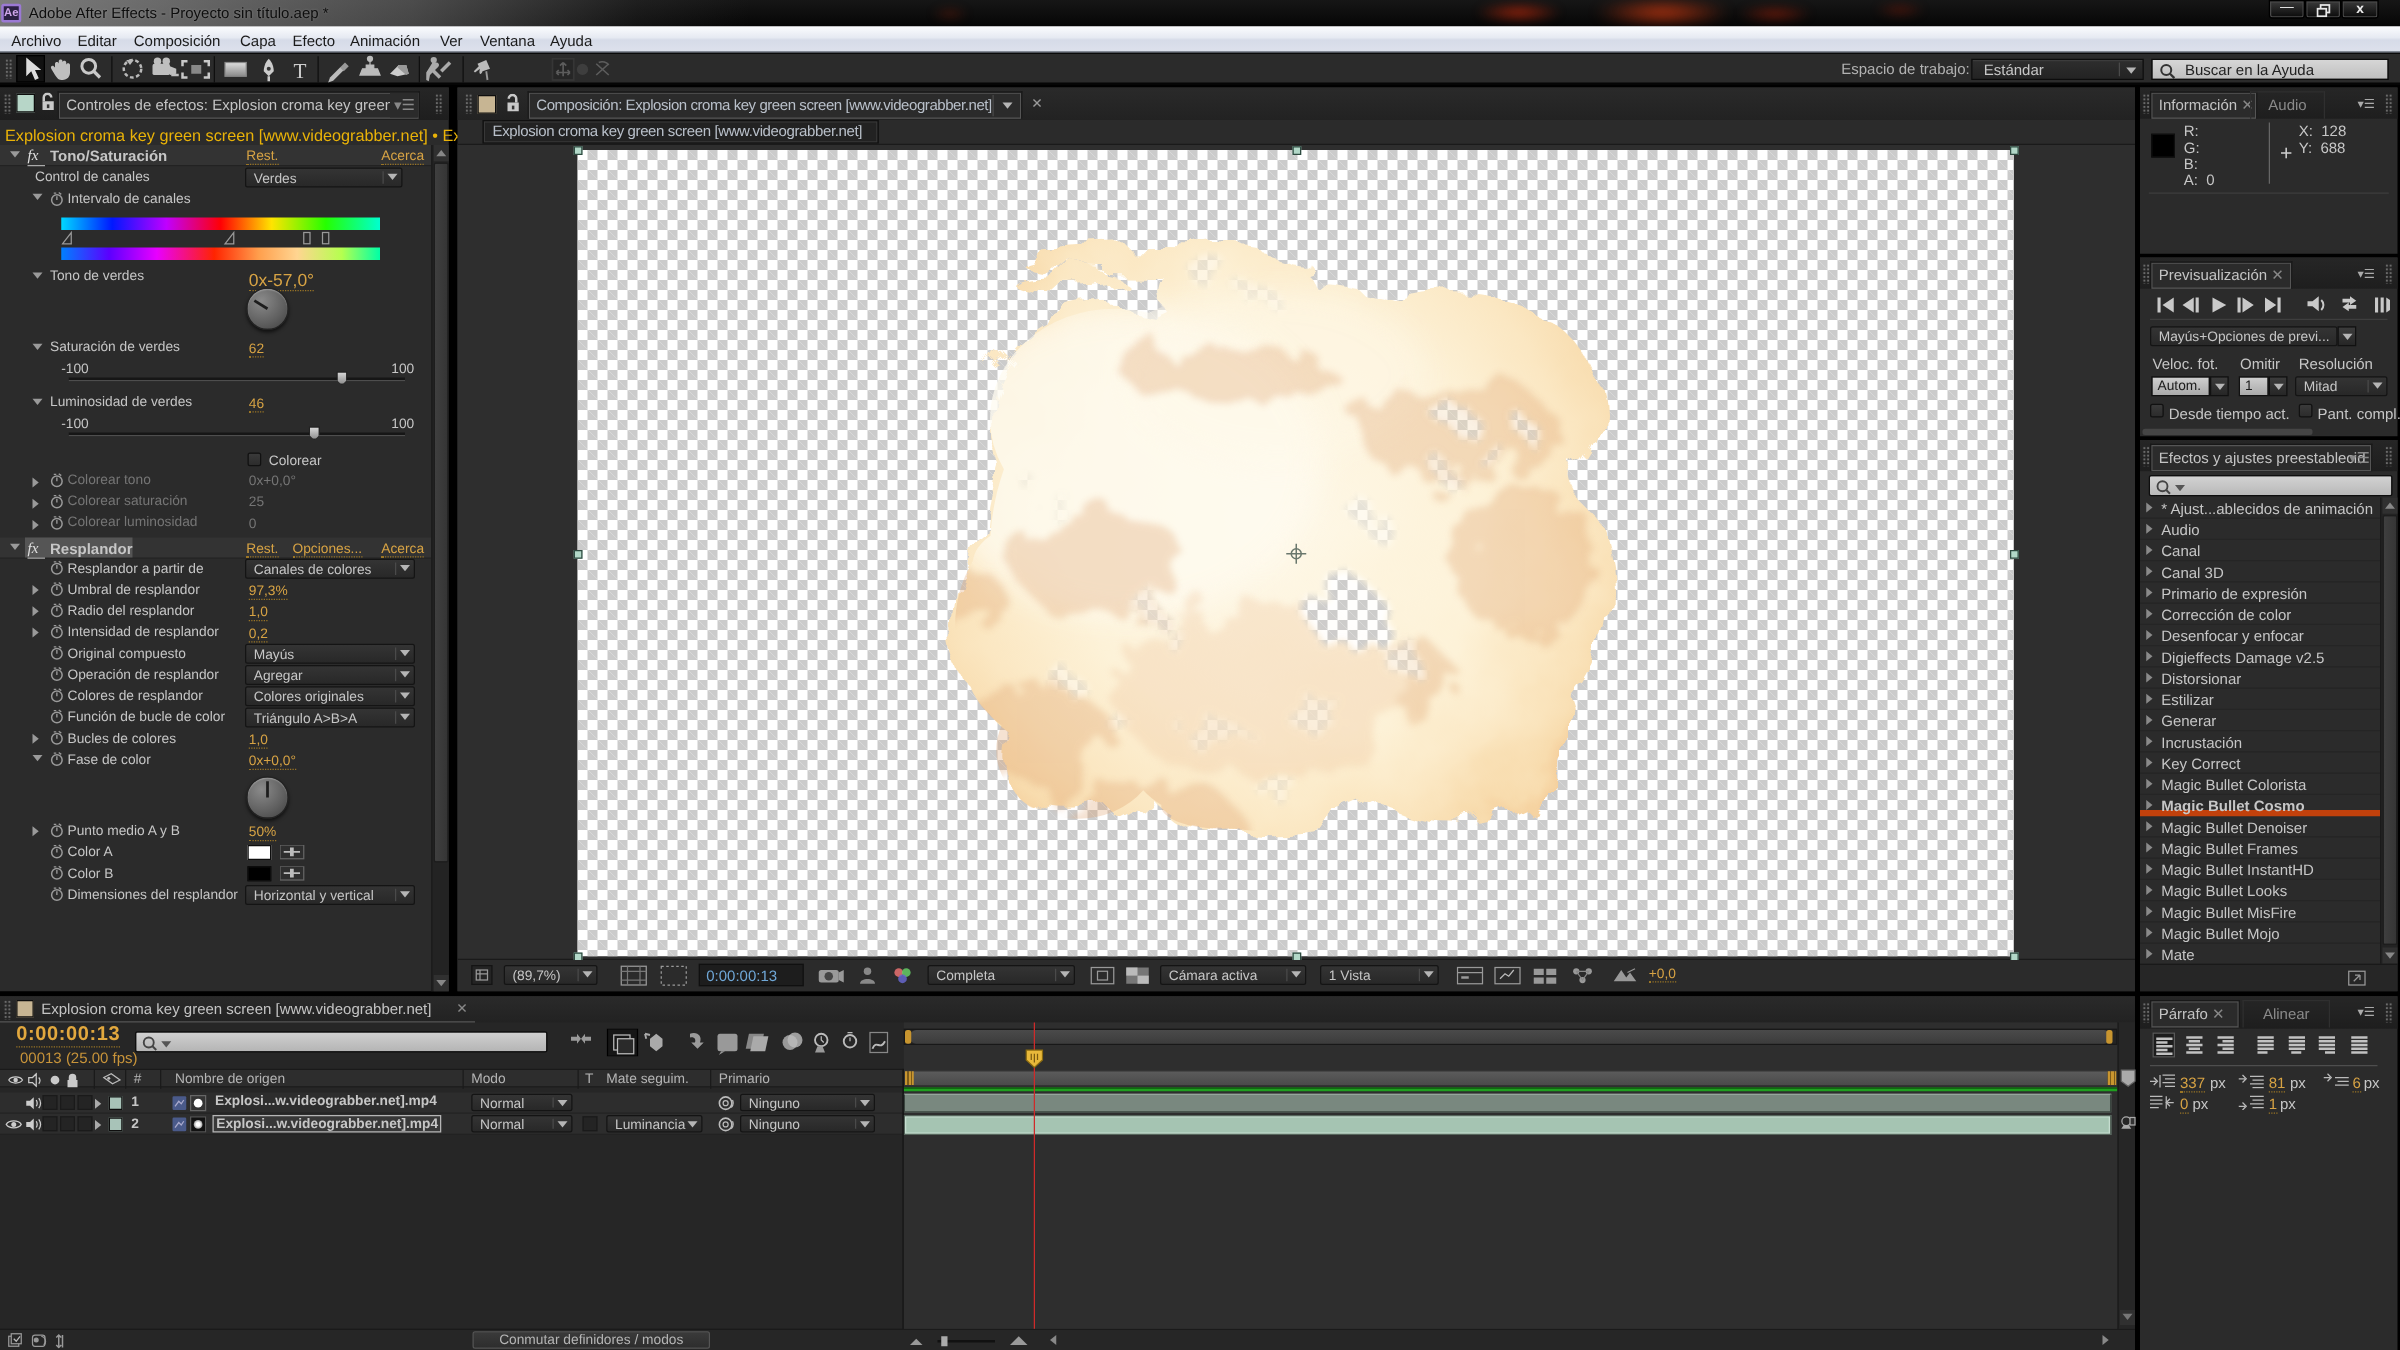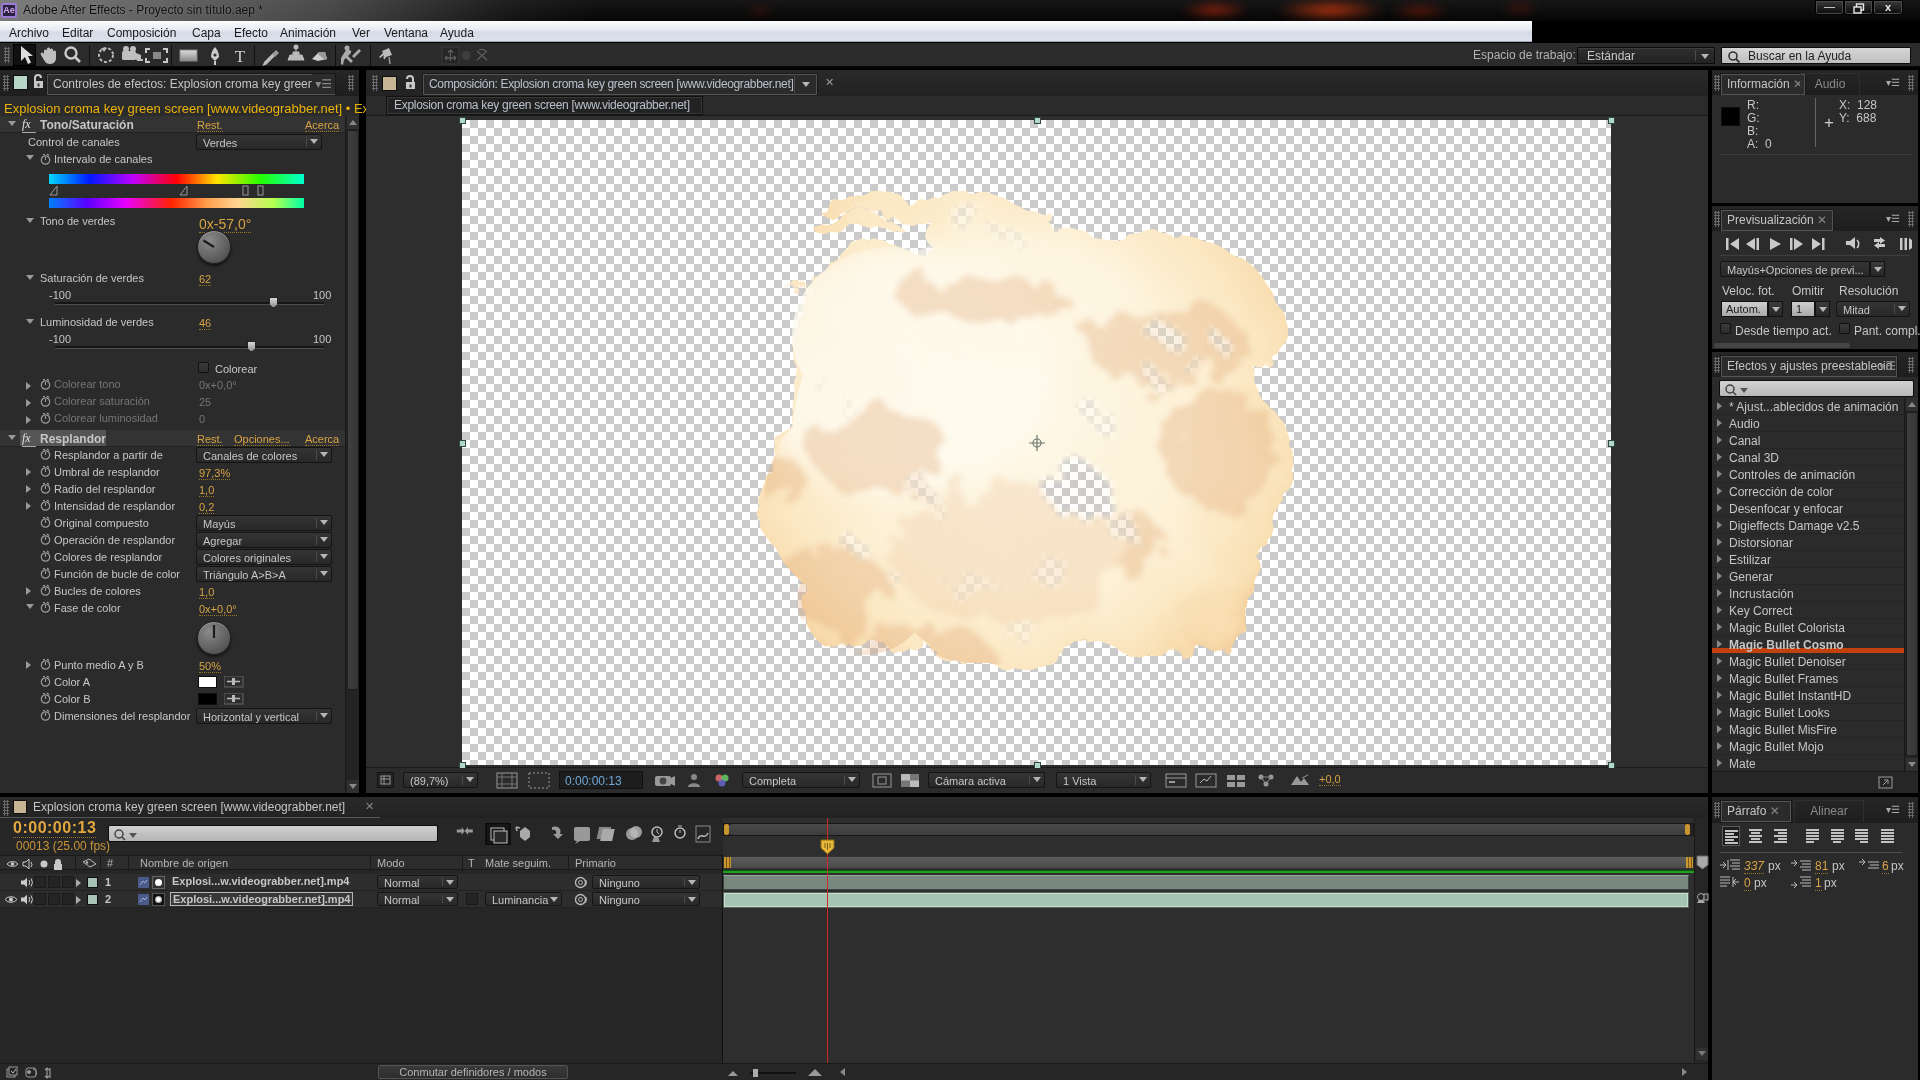--- a/index.html
+++ b/index.html
@@ -44,21 +44,21 @@
    <div class="ab" style="left:29px;top:0;width:29px;height:15px;background:linear-gradient(#3a3a3a,#0a0a0a);border:1px solid #000;box-shadow:inset 0 0 0 1px #4a4a4a;border-radius:0 0 3px 3px;">
         <svg class="ab" style="left:8px;top:2px;" width="13" height="11">
           <rect x="3.5" y="1" width="7" height="6" fill="none" stroke="#e8e8e8" stroke-width="1.4"></rect>
           <rect x="1" y="4" width="7" height="6" fill="#1a1a1a" stroke="#e8e8e8" stroke-width="1.4"></rect>
         </svg>
       </div>
    <div class="ab" style="left:58px;top:0;width:30px;height:15px;background:linear-gradient(#3a3a3a,#0a0a0a);border:1px solid #000;box-shadow:inset 0 0 0 1px #4a4a4a;border-radius:0 0 3px 3px;color:#eee;text-align:center;font-size:11px;line-height:13px;font-weight:bold;">x</div>
  </div>
 </div>
 
-<div class="ab" style="left:0;top:21px;width:1532px;height:21px;background:linear-gradient(#fbfcfe,#e6eaf2 45%,#d6dbe8 55%,#dde1ec);border-bottom:1px solid #9ea6b5;font-size:12px;color:#1a1a1a;">
+<div class="ab" style="left:0;top:21px;width:1920px;height:21px;background:linear-gradient(#fbfcfe,#e6eaf2 45%,#d6dbe8 55%,#dde1ec);border-bottom:1px solid #9ea6b5;font-size:12px;color:#1a1a1a;">
     <span class="txt" style="left:9px;top:5px;">Archivo</span>
     <span class="txt" style="left:62px;top:5px;">Editar</span>
     <span class="txt" style="left:107px;top:5px;">Composición</span>
     <span class="txt" style="left:192px;top:5px;">Capa</span>
     <span class="txt" style="left:234px;top:5px;">Efecto</span>
     <span class="txt" style="left:280px;top:5px;">Animación</span>
     <span class="txt" style="left:352px;top:5px;">Ver</span>
     <span class="txt" style="left:384px;top:5px;">Ventana</span>
     <span class="txt" style="left:440px;top:5px;">Ayuda</span>
   </div>
@@ -613,21 +613,21 @@
       <div class="ab" style="left:0;top:34px;width:100%;height:17px;border-bottom:1px solid #252525;">
         <div class="tri-r" style="left:5px;top:4px;border-left-color:#8a8a8a;"></div>
         <span class="txt" style="left:17px;top:2px;">Canal</span>
       </div>
       <div class="ab" style="left:0;top:51px;width:100%;height:17px;border-bottom:1px solid #252525;">
         <div class="tri-r" style="left:5px;top:4px;border-left-color:#8a8a8a;"></div>
         <span class="txt" style="left:17px;top:2px;">Canal 3D</span>
       </div>
       <div class="ab" style="left:0;top:68px;width:100%;height:17px;border-bottom:1px solid #252525;">
         <div class="tri-r" style="left:5px;top:4px;border-left-color:#8a8a8a;"></div>
-        <span class="txt" style="left:17px;top:2px;">Controles de animación</span>
+        <span class="txt" style="left:17px;top:2px;">Primario de expresión</span>
       </div>
       <div class="ab" style="left:0;top:85px;width:100%;height:17px;border-bottom:1px solid #252525;">
         <div class="tri-r" style="left:5px;top:4px;border-left-color:#8a8a8a;"></div>
         <span class="txt" style="left:17px;top:2px;">Corrección de color</span>
       </div>
       <div class="ab" style="left:0;top:102px;width:100%;height:17px;border-bottom:1px solid #252525;">
         <div class="tri-r" style="left:5px;top:4px;border-left-color:#8a8a8a;"></div>
         <span class="txt" style="left:17px;top:2px;">Desenfocar y enfocar</span>
       </div>
       <div class="ab" style="left:0;top:119px;width:100%;height:17px;border-bottom:1px solid #252525;">
@@ -968,21 +968,21 @@
       <div class="ab" style="left:2px;top:9px;width:13px;height:1.6px;background:#c2c2c2;"></div>
       <div class="ab" style="left:2px;top:12px;width:13px;height:1.6px;background:#c2c2c2;"></div>
       <div class="ab" style="left:2px;top:15px;width:13px;height:1.6px;background:#c2c2c2;"></div>
     </div>
  <div class="ab" style="left:8px;top:55px;width:182px;height:1px;background:#4e4e4e;"></div>
  <svg class="ab" style="left:7px;top:61px;" width="22" height="13">
       <path d="M1 7 l5 0 M4 4 l3 3 -3 3" stroke="#bbb" fill="none"></path>
       <path d="M9 2 l0 10" stroke="#bbb"></path>
       <path d="M11 2 l10 0 M13 5 l8 0 M11 8 l10 0 M13 11 l8 0" stroke="#bbb"></path>
     </svg>
- <span class="txt orv" style="left:32px;top:62px;font-size:12px;font-style:italic;">337</span>
+ <span class="txt orv" style="left:32px;top:62px;font-size:12px;">337</span>
     <span class="txt" style="left:56px;top:62px;font-size:12px;color:#c6c6c6;">px</span>
  <svg class="ab" style="left:78px;top:61px;" width="22" height="13">
       <path d="M1 4 l5 0 M4 1 l3 3 -3 3" stroke="#bbb" fill="none" transform="translate(0,1)"></path>
       <path d="M10 3 l11 0 M12 6 l9 0 M10 9 l11 0 M12 12 l9 0" stroke="#bbb"></path>
     </svg>
  <span class="txt orv" style="left:103px;top:62px;font-size:12px;">81</span>
     <span class="txt" style="left:120px;top:62px;font-size:12px;color:#c6c6c6;">px</span>
  <svg class="ab" style="left:146px;top:61px;" width="22" height="13">
       <path d="M1 2 l5 0 M4 -1 l3 3 -3 3" stroke="#bbb" fill="none" transform="translate(0,2)"></path>
       <path d="M10 4 l11 0 M12 7 l9 0 M10 10 l11 0" stroke="#bbb"></path>

